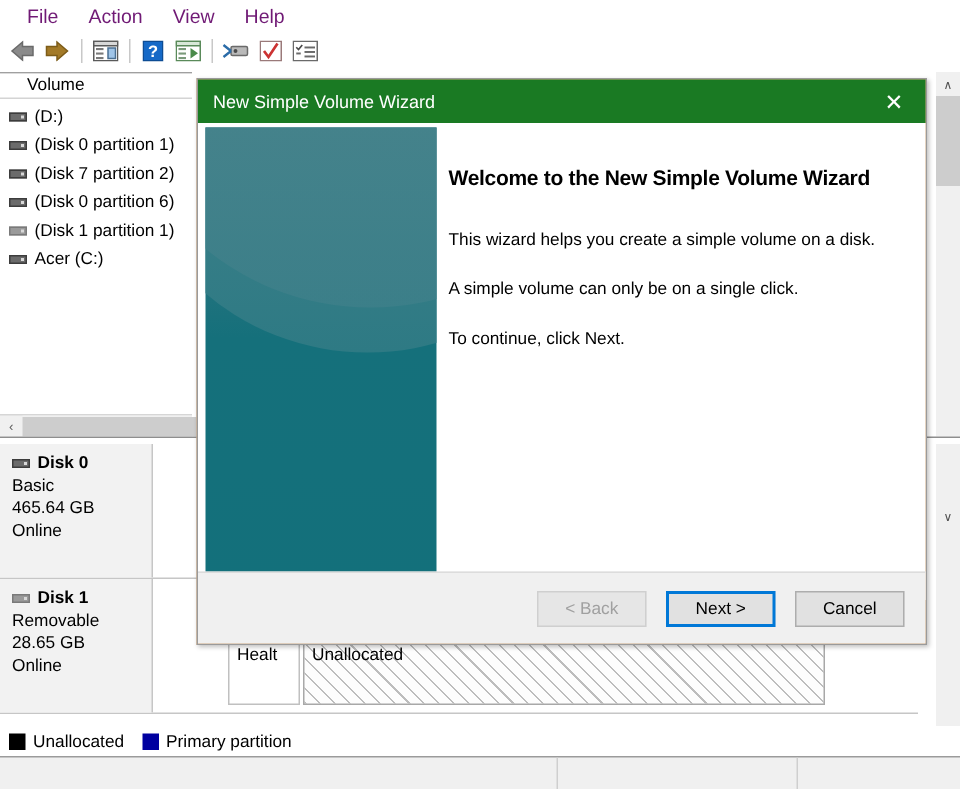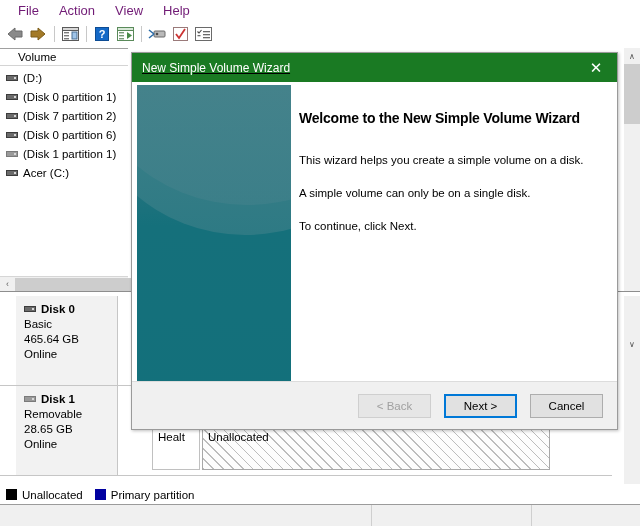--- a/index.html
+++ b/index.html
@@ -49,21 +49,21 @@
   
   .splitter{position:absolute;left:0;top:291px;width:640px;height:5px;background:#fff;
             border-top:1px solid #8e8e8e;box-sizing:border-box;}
 
   
   .disk-panel{position:absolute;left:0;top:296px;width:640px;height:188px;background:#ffffff;
               overflow:hidden;}
   .disk-row{position:absolute;left:0;width:612px;height:90px;border-bottom:1px solid #c6c6c6;
             box-sizing:border-box;}
   .disk-info{position:absolute;left:0;top:0;width:102px;height:89px;background:#f2f2f2;
-             border-right:1px solid #c6c6c6;box-sizing:border-box;padding:7px 0 0 8px;margin-left:16px;}
+             border-right:1px solid #c6c6c6;box-sizing:border-box;padding:7px 0 0 8px;}
   .disk-title{display:flex;align-items:center;font-weight:bold;font-size:11.5px;margin-bottom:2px;}
   .disk-title .drive-ico{margin-right:5px;}
   .disk-line{font-size:11.5px;line-height:15px;color:#000;}
 
   .part{position:absolute;top:4px;height:80px;box-sizing:border-box;margin-left:46px;}
   .part-bar{height:11px;background:#000080;border:1px solid #ffffff;box-sizing:border-box;}
   .part-body{height:69px;background:#ffffff;border:1px solid #c0c0c0;border-top:none;
              box-sizing:border-box;padding:14px 0 0 5px;overflow:hidden;white-space:nowrap;}
   .part-body .pl{font-size:11.5px;line-height:15px;}
   .part-unalloc .part-bar{background:#000000;border-color:#ffffff;}
@@ -90,21 +90,21 @@
 
   
   .vscroll{position:absolute;right:0;top:48px;width:16px;height:296px;background:#f0f0f0;}
   .vs-btn{width:16px;height:16px;display:flex;align-items:center;justify-content:center;
           font-size:8px;color:#505050;background:#f0f0f0;}
   .vs-thumb{position:absolute;left:0;top:16px;width:16px;height:60px;background:#cdcdcd;}
 
   
   .dialog{position:absolute;left:131px;top:52px;width:487px;height:378px;background:#fdba74;
           border:1px solid #9a9a9a;box-sizing:border-box;
-          box-shadow:1px 1px 3px rgba(0,0,0,.25);text-decoration:underline;}
+          box-shadow:1px 1px 3px rgba(0,0,0,.25);}
   .dlg-title{height:29px;background:#1a7a23;display:flex;align-items:center;
              padding-left:10px;box-sizing:border-box;position:relative;}
   .dlg-title .t{color:#ffffff;font-size:12px;}
   .dlg-close{position:absolute;right:0;top:0;width:42px;height:29px;display:flex;
              align-items:center;justify-content:center;color:#fff;font-size:15px;}
 
   .dlg-body{position:absolute;left:0;top:29px;width:485px;height:318px;background:#ffffff;
             overflow:hidden;}
   .dlg-side{position:absolute;left:5px;top:3px;width:154px;height:312px;overflow:hidden;
             background:linear-gradient(180deg,#3d7f89 0%,#2d7580 22%,#15707b 45%,#13707b 100%);}
@@ -339,21 +339,21 @@
     </div>
 
     <div class="dlg-body">
       <div class="dlg-side">
         <div class="arc"></div>
         <div class="arc2"></div>
       </div>
       <div class="dlg-content">
         <h1 class="dlg-h1">Welcome to the New Simple Volume Wizard</h1>
         <p class="dlg-p">This wizard helps you create a simple volume on a disk.</p>
-        <p class="dlg-p">A simple volume can only be on a single disk.</p>
+        <p class="dlg-p">A simple volume can only be on a single click.</p>
         <p class="dlg-p">To continue, click Next.</p>
       </div>
     </div>
 
     <div class="dlg-footer">
       <div class="btn disabled">&lt; Back</div>
       <div class="btn default">Next &gt;</div>
       <div class="btn">Cancel</div>
     </div>
   </div>

